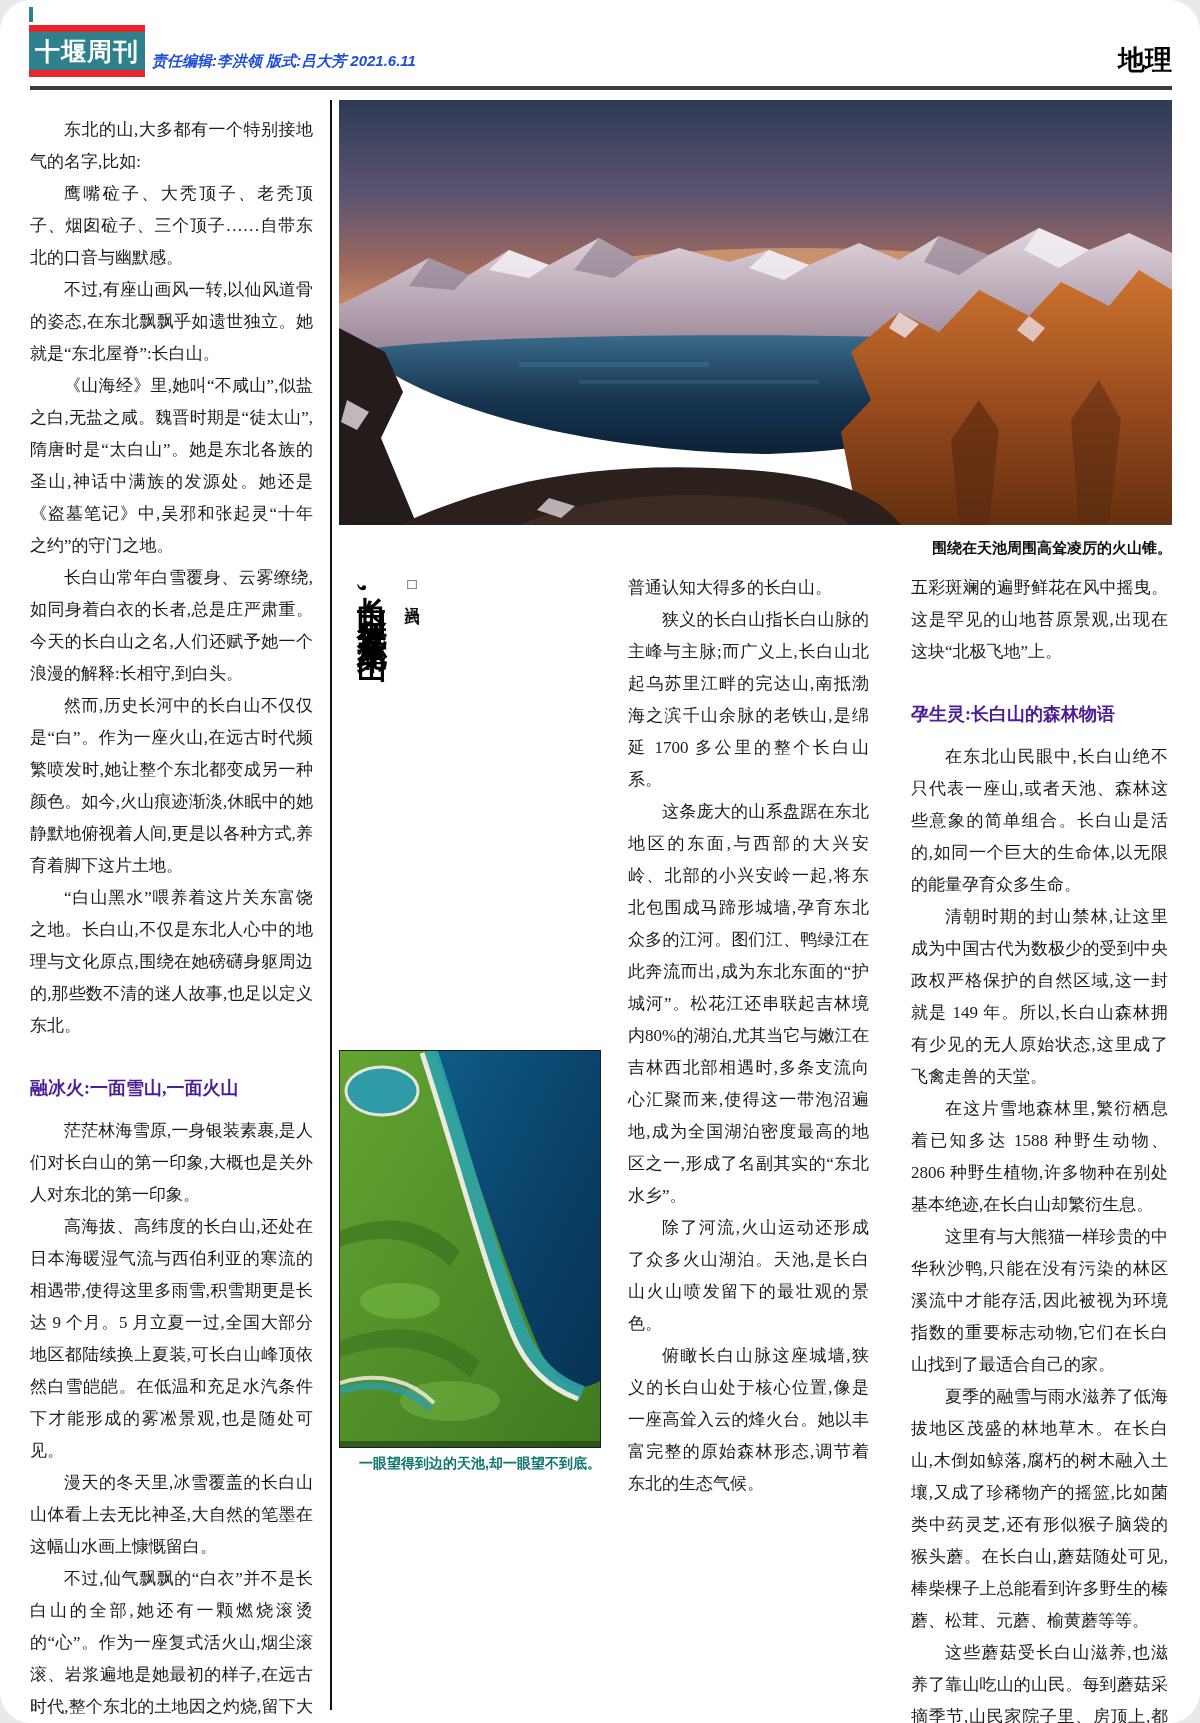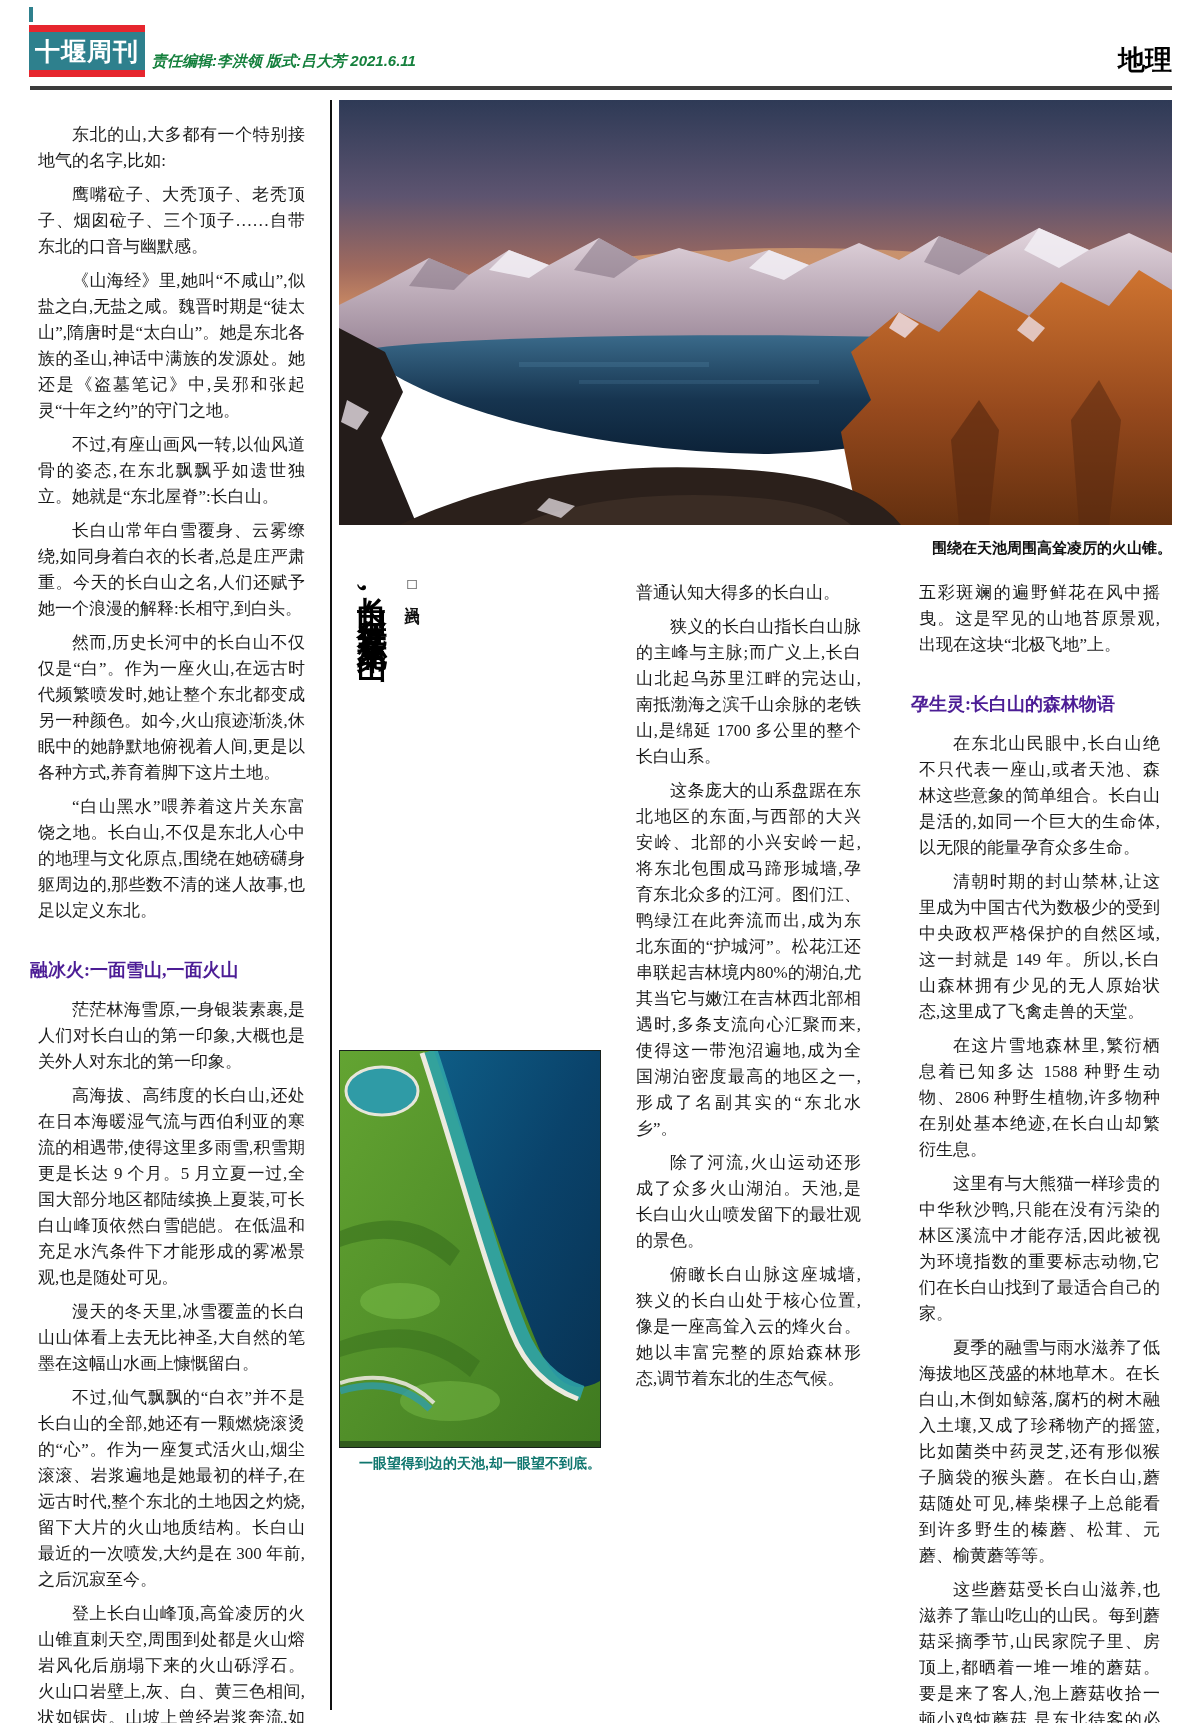--- a/index.html
+++ b/index.html
@@ -1,35 +1,35 @@
 <!DOCTYPE html>
 <html><head>
 <meta charset="utf-8">
 <style>
   html,body{margin:0;padding:0;background:#e9e9e9;}
   .page{position:relative;width:1200px;height:1723px;background:#ffffff;margin:0 auto;
-        overflow:hidden;font-family:"Liberation Serif","DejaVu Serif",serif;color:#1b1b1b;}
+        overflow:hidden;font-family:"Liberation Serif","DejaVu Serif",serif;color:#1b1b1b;border-radius:31px;}
   
   .hdr{position:absolute;left:0;top:0;width:1200px;height:90px;}
   .logo-tick{position:absolute;left:29px;top:7px;width:4px;height:15px;background:#2e808d;}
   .logo{position:absolute;left:29px;top:25px;width:116px;height:52px;background:#2e808d;
         border-top:7px solid #e6262e;border-bottom:7px solid #e6262e;box-sizing:border-box;
         display:flex;align-items:center;justify-content:center;}
   .logo span{color:#fff;font-weight:bold;font-size:25px;letter-spacing:1px;
         font-family:"Liberation Serif","DejaVu Serif",serif;}
   .ed-line{position:absolute;left:152px;top:52px;font-family:"Liberation Sans","DejaVu Sans",sans-serif;
-        font-weight:bold;font-style:italic;font-size:15px;color:#15803d;}
+        font-weight:bold;font-style:italic;font-size:15px;color:#1d4ed8;}
   .section{position:absolute;right:28px;top:42px;font-family:"Liberation Sans","DejaVu Sans",sans-serif;
         font-weight:bold;font-size:27px;color:#000;}
   .hdr-rule{position:absolute;left:30px;top:86px;width:1142px;height:4px;background:#3b3b3b;}
   
   .colL{position:absolute;left:30px;top:114px;width:283px;}
   .v-rule{position:absolute;left:330px;top:100px;width:2px;height:1610px;background:#111;}
   .main{position:absolute;left:339px;top:100px;width:833px;}
-  .col p{margin:8px;text-indent:2em;font-size:17px;line-height:26px;text-align:justify;text-justify:inter-ideograph;}
+  .col p{margin:0;text-indent:2em;font-size:17px;line-height:32px;text-align:justify;text-justify:inter-ideograph;}
   .col p.cont{text-indent:0;}
   .col h3{margin:34px 0 15px 0;font-family:Liberation Serif, serif;
         font-weight:bold;font-size:18px;color:#4c1d95;text-indent:0;}
   
   .photo-top{width:833px;height:425px;overflow:hidden;}
   .photo-top svg{display:block;}
   .cap1{margin-top:14px;text-align:right;font-family:"Liberation Sans","DejaVu Sans",sans-serif;
         font-weight:bold;font-size:15px;color:#111;}
   .lower{display:flex;margin-top:14px;}
   .title-col{width:262px;flex:0 0 262px;margin-right:27px;}
@@ -56,22 +56,22 @@
       <span>十堰周刊</span>
     </div>
     <div class="ed-line">责任编辑:李洪领  版式:吕大芳  2021.6.11</div>
     <div class="section">地理</div>
     <div class="hdr-rule"></div>
   </div>
 
   <div class="colL col">
     <p>东北的山,大多都有一个特别接地气的名字,比如:</p>
     <p>鹰嘴砬子、大秃顶子、老秃顶子、烟囱砬子、三个顶子……自带东北的口音与幽默感。</p>
+    <p>不过,有座山画风一转,以仙风道骨的姿态,在东北飘飘乎如遗世独立。她就是“东北屋脊”:长白山。</p>
     <p>《山海经》里,她叫“不咸山”,似盐之白,无盐之咸。魏晋时期是“徒太山”,隋唐时是“太白山”。她是东北各族的圣山,神话中满族的发源处。她还是《盗墓笔记》中,吴邪和张起灵“十年之约”的守门之地。</p>
-    <p>不过,有座山画风一转,以仙风道骨的姿态,在东北飘飘乎如遗世独立。她就是“东北屋脊”:长白山。</p>
     <p>长白山常年白雪覆身、云雾缭绕,如同身着白衣的长者,总是庄严肃重。今天的长白山之名,人们还赋予她一个浪漫的解释:长相守,到白头。</p>
     <p>然而,历史长河中的长白山不仅仅是“白”。作为一座火山,在远古时代频繁喷发时,她让整个东北都变成另一种颜色。如今,火山痕迹渐淡,休眠中的她静默地俯视着人间,更是以各种方式,养育着脚下这片土地。</p>
     <p>“白山黑水”喂养着这片关东富饶之地。长白山,不仅是东北人心中的地理与文化原点,围绕在她磅礴身躯周边的,那些数不清的迷人故事,也足以定义东北。</p>
     <h3>融冰火:一面雪山,一面火山</h3>
     <p>茫茫林海雪原,一身银装素裹,是人们对长白山的第一印象,大概也是关外人对东北的第一印象。</p>
     <p>高海拔、高纬度的长白山,还处在日本海暖湿气流与西伯利亚的寒流的相遇带,使得这里多雨雪,积雪期更是长达 9 个月。5 月立夏一过,全国大部分地区都陆续换上夏装,可长白山峰顶依然白雪皑皑。在低温和充足水汽条件下才能形成的雾凇景观,也是随处可见。</p>
     <p>漫天的冬天里,冰雪覆盖的长白山山体看上去无比神圣,大自然的笔墨在这幅山水画上慷慨留白。</p>
     <p>不过,仙气飘飘的“白衣”并不是长白山的全部,她还有一颗燃烧滚烫的“心”。作为一座复式活火山,烟尘滚滚、岩浆遍地是她最初的样子,在远古时代,整个东北的土地因之灼烧,留下大片的火山地质结构。长白山最近的一次喷发,大约是在 300 年前,之后沉寂至今。</p>
     <p>登上长白山峰顶,高耸凌厉的火山锥直刺天空,周围到处都是火山熔岩风化后崩塌下来的火山砾浮石。火山口岩壁上,灰、白、黄三色相间,状如锯齿。山坡上曾经岩浆奔流,如今的深谷沟壑是冰川侵蚀的遗迹。</p>
 

